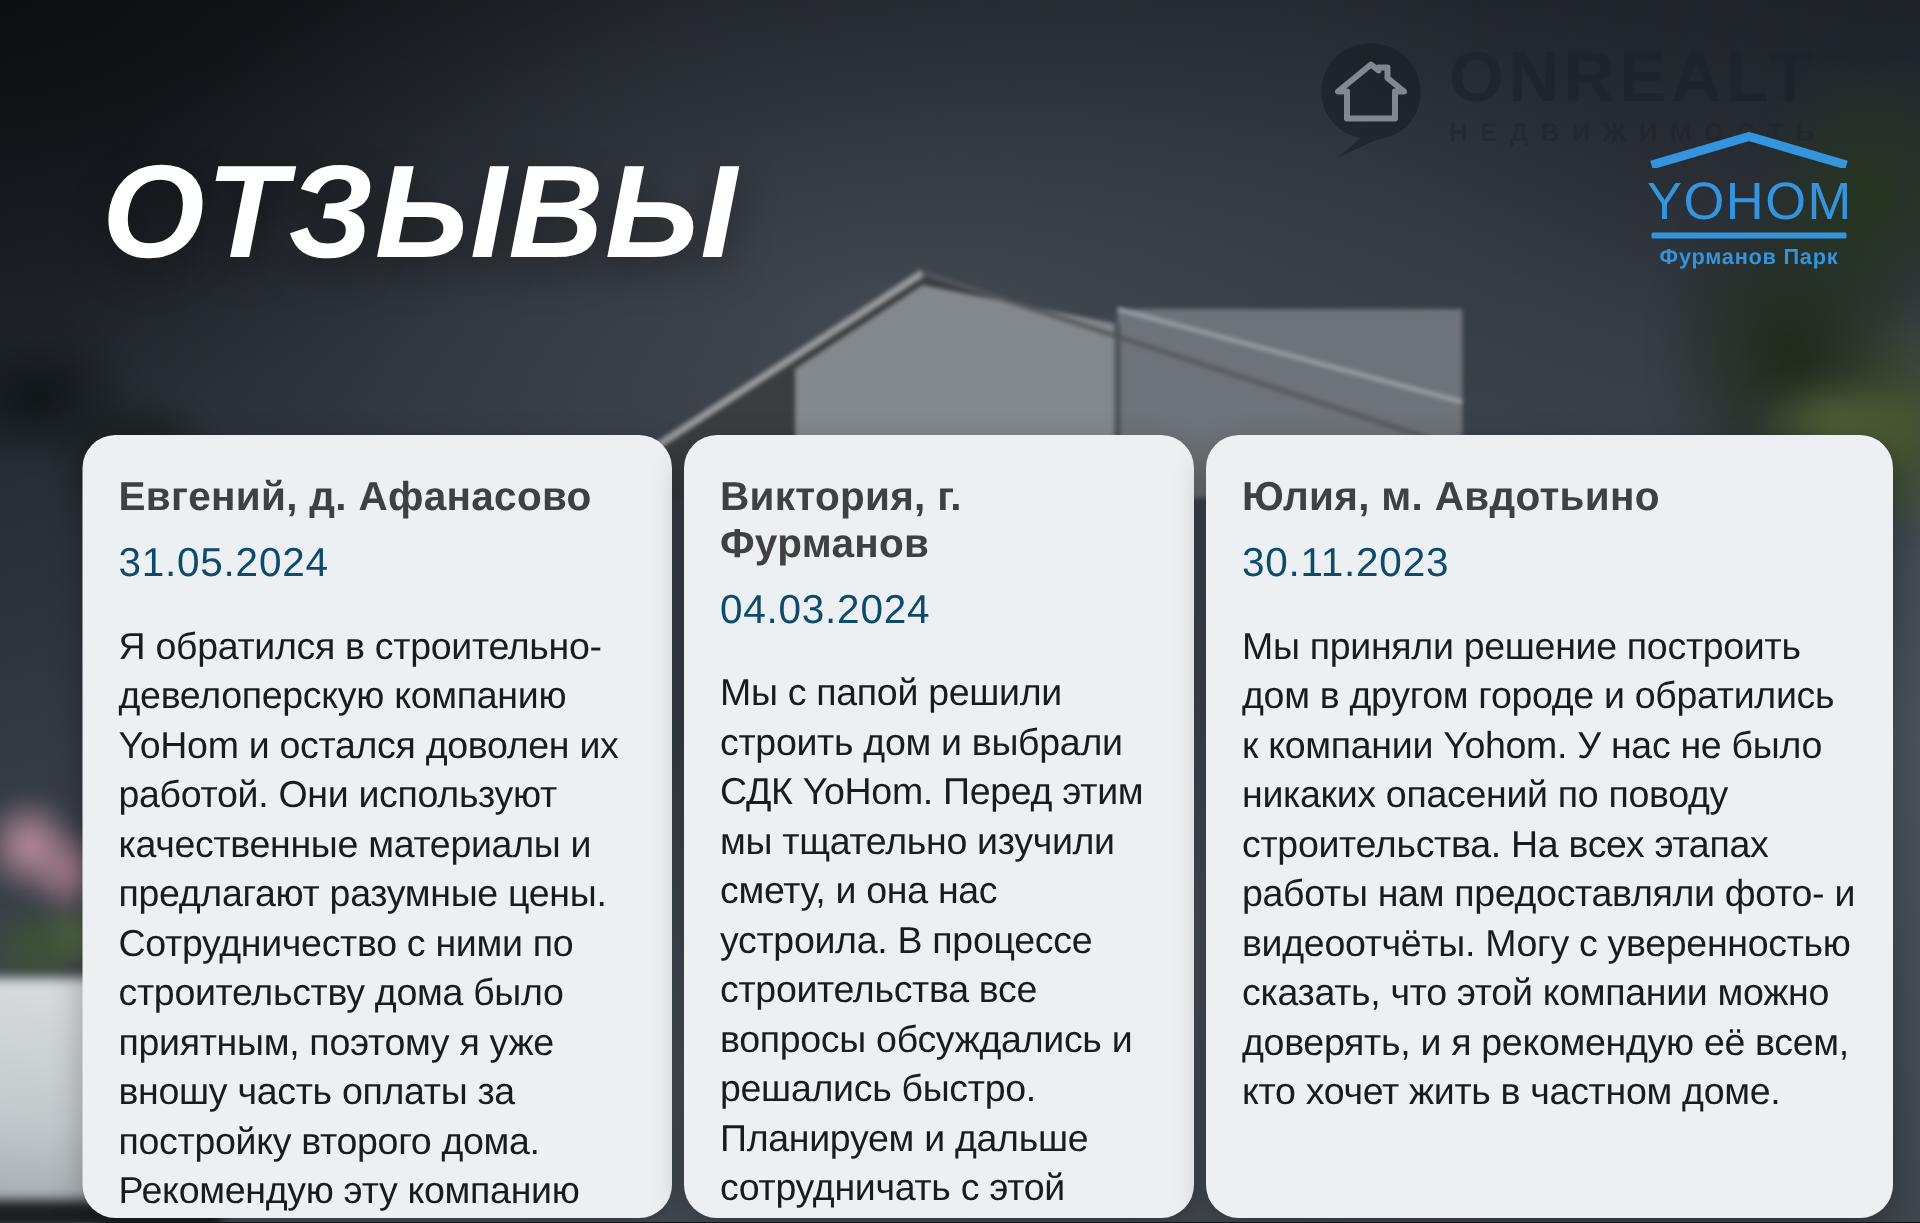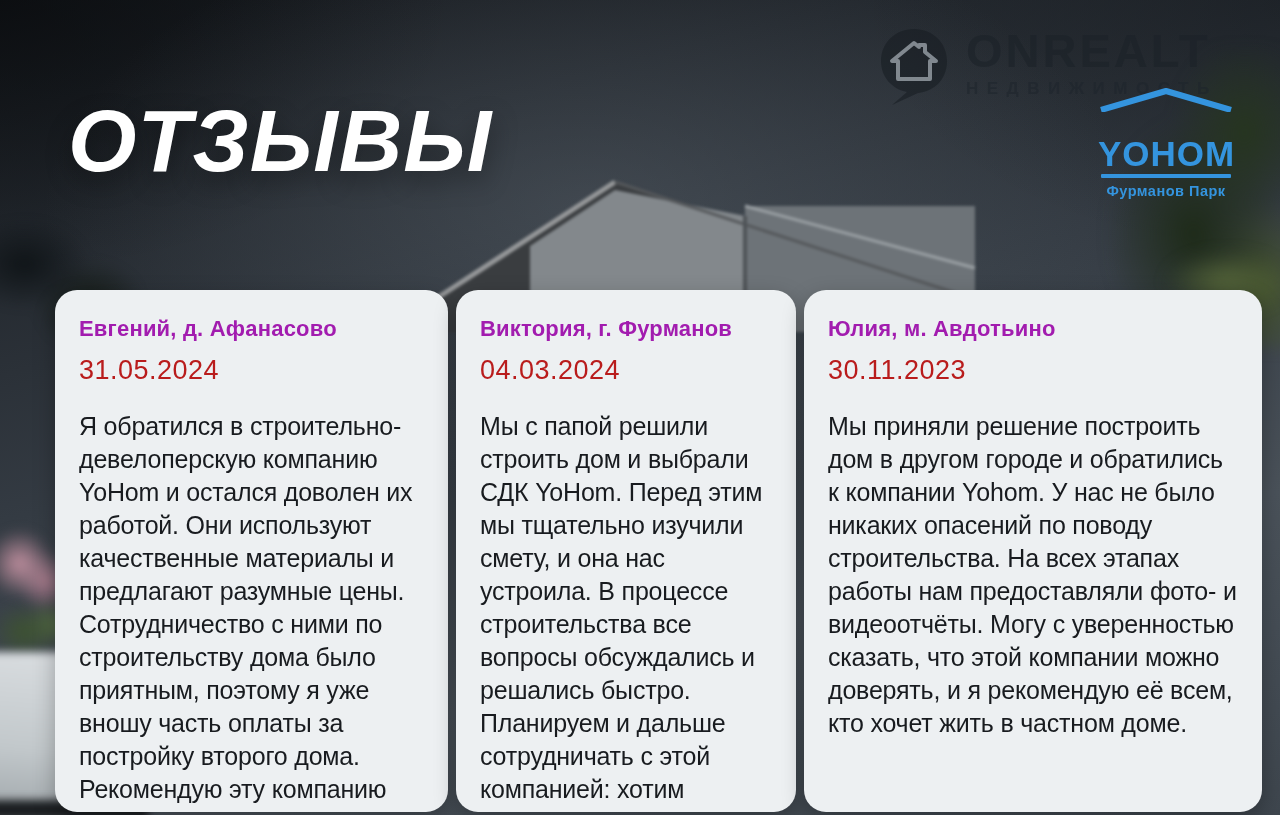--- a/index.html
+++ b/index.html
@@ -39,42 +39,42 @@
   .ground-dark{left:-12px;top:800px;width:160px;height:20px;filter:blur(4px);background:#1b1e21;}
 
   
   .onrealt{position:absolute;left:878px;top:27px;display:flex;gap:16px;align-items:flex-start;}
   .onrealt-texts{display:flex;flex-direction:column;}
   .onrealt-name{font-size:47px;font-weight:800;letter-spacing:3px;line-height:1.0;
     color:rgba(28,34,41,0.62);}
   .onrealt-sub{font-size:17px;font-weight:700;letter-spacing:8.5px;margin-top:5px;
     color:rgba(30,37,44,0.55);}
   .yohom{position:absolute;left:1098px;top:88px;width:136px;text-align:center;color:#3494de;}
-  .yohom-name{font-size:35px;font-weight:700;letter-spacing:1px;line-height:1.0;margin-top:20px;}
+  .yohom-name{font-size:35px;font-weight:400;letter-spacing:1px;line-height:1.0;margin-top:0;}
   .yohom-bar{height:4px;width:130px;margin:3px auto 5px auto;background:#3494de;border-radius:1px;}
   .yohom-sub{font-size:14.5px;font-weight:700;letter-spacing:.5px;}
 
   
   .page-title{
     position:absolute;left:56px;top:78px;margin:12px;
     font-size:88px;font-weight:800;font-style:italic;letter-spacing:1px;
     color:#ffffff;text-shadow:0 10px 26px rgba(0,0,0,0.38);
   }
 
   
   .cards{position:absolute;left:55px;top:290px;display:flex;gap:8px;}
   .card{
     background:#edf0f2;border-radius:22px;height:522px;box-sizing:border-box;
     padding:26px 24px;box-shadow:0 8px 22px rgba(0,0,0,0.28);
   }
   .card.c1{width:393px;}
   .card.c2{width:340px;}
   .card.c3{width:458px;}
-  .card-author{font-size:22px;font-weight:800;color:#a21caf;letter-spacing:.2px;}
-  .card-date{font-size:27px;font-weight:400;color:#b91c1c;margin-top:13px;letter-spacing:.5px;}
+  .card-author{font-size:27px;font-weight:800;color:#404040;letter-spacing:.2px;}
+  .card-date{font-size:27px;font-weight:400;color:#0c4a6e;margin-top:13px;letter-spacing:.5px;}
   .card-text{font-size:25px;line-height:33px;color:#181b1f;margin-top:24px;letter-spacing:-0.2px;}
 </style>
 </head>
 <body>
 
 <div class="stage">
 
   <div class="bg-el house">
     <svg width="870" height="158" viewBox="0 0 870 158">
       <polygon points="315,6 85,156 775,156" fill="#3a3d40"></polygon>

